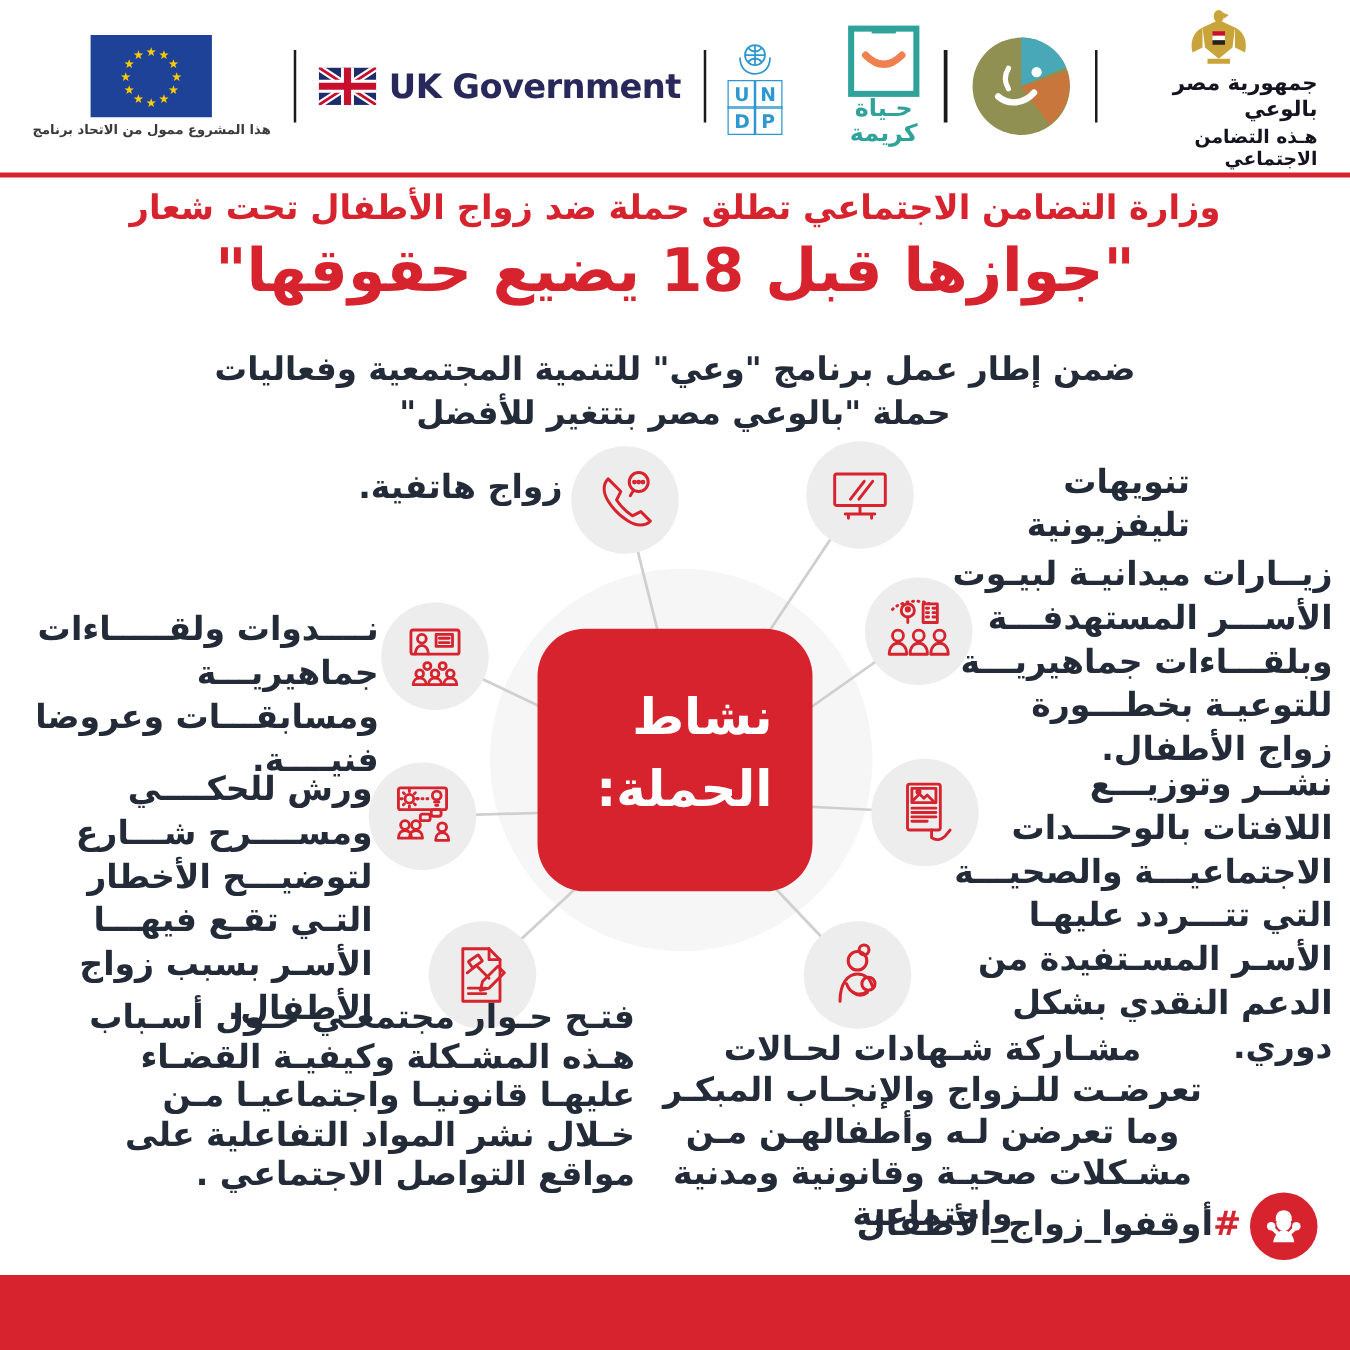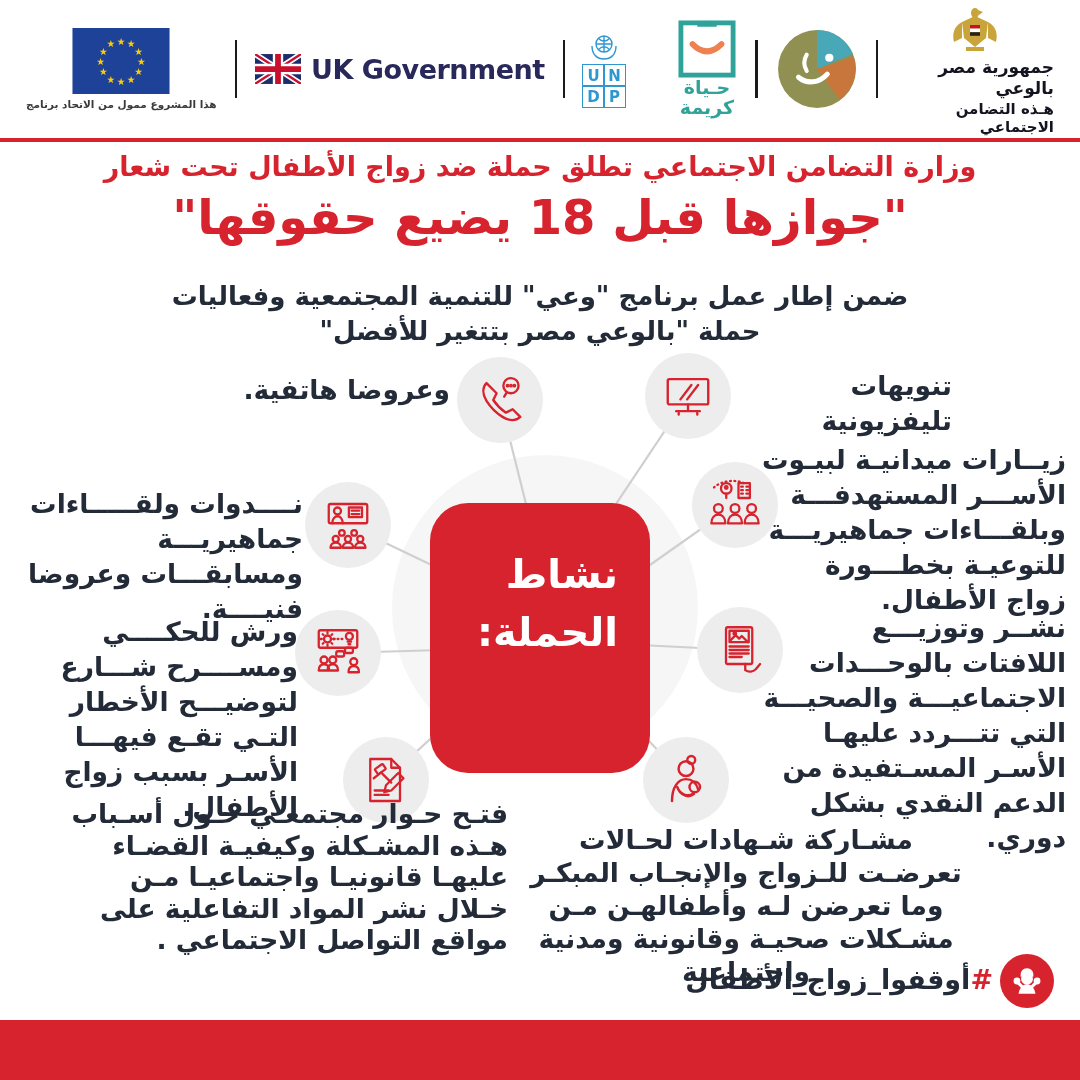--- a/index.html
+++ b/index.html
@@ -31,21 +31,21 @@
           font-size:48px;font-weight:bold;color:#d6232e;letter-spacing:-1px;}
   .subtitle{position:absolute;left:0;width:100%;text-align:center;direction:rtl;
             font-size:26px;font-weight:bold;color:#242b38;}
   .sub1{top:281px;} .sub2{top:316px;}
   
   .watermark-circle{position:absolute;left:392px;top:455px;width:306px;height:306px;
                     border-radius:50%;background:#f6f6f6;}
   .lines-svg{position:absolute;top:0;left:0;pointer-events:none;}
   .icon-circle{position:absolute;width:86px;height:86px;border-radius:50%;background:#ededed;
                display:flex;align-items:center;justify-content:center;}
-  .center-box{position:absolute;left:430px;top:503px;width:220px;height:270px;background:#d6232e;
+  .center-box{position:absolute;left:430px;top:503px;width:220px;height:210px;background:#d6232e;
               border-radius:38px;color:#fff;direction:rtl;text-align:right;box-sizing:border-box;
               padding:42px 32px 0 0;font-size:40px;font-weight:bold;line-height:1.45;}
   .activity-text{position:absolute;direction:rtl;text-align:right;font-weight:bold;
                  color:#242b38;font-size:26.5px;line-height:35px;}
   .t-phone{left:205px;top:372px;width:245px;}
   .t-tv{left:712px;top:368px;width:240px;}
   .t-visits{left:760px;top:442px;width:306px;}
   .t-seminars{left:25px;top:486px;width:278px;}
   .t-workshops{left:8px;top:614px;width:290px;}
   .t-banners{left:760px;top:610px;width:306px;}
@@ -291,21 +291,21 @@
       <path d="M28 48c4 3 9 3 13 0"></path>
     </g>
       </svg>
   </div>
 
   <div class="center-box">
     <div>نشاط</div>
     <div>الحملة:</div>
   </div>
 
-  <div class="activity-text t-phone">وعروضا هاتفية.</div>
+  <div class="activity-text t-phone">زواج هاتفية.</div>
   <div class="activity-text t-tv">تنويهات تليفزيونية</div>
   <div class="activity-text t-visits">زيــارات ميدانيـة لبيـوت الأســـر المستهدفـــة وبلقـــاءات جماهيريـــة للتوعيـة بخطـــورة زواج الأطفال.</div>
   <div class="activity-text t-seminars">نــــدوات ولقـــــاءات جماهيريـــة ومسابقـــات وعروضا فنيــــة.</div>
   <div class="activity-text t-workshops">ورش للحكــــي ومســــرح شـــارع لتوضيـــح الأخطار التـي تقـع فيهـــا الأسـر بسبب زواج الأطفال.</div>
   <div class="activity-text t-banners">نشــر وتوزيـــع اللافتات بالوحـــدات الاجتماعيـــة والصحيـــة التي تتـــردد عليهـا الأسـر المسـتفيدة من الدعم النقدي بشكل دوري.</div>
   <div class="activity-text t-dialogue">فتـح حـوار مجتمعـي حـول أسـباب هـذه المشـكلة وكيفيـة القضـاء عليهـا قانونيـا واجتماعيـا مـن خـلال نشر المواد التفاعلية على مواقع التواصل الاجتماعي .</div>
   <div class="activity-text t-testimonies">مشـاركة شـهادات لحـالات تعرضـت للـزواج والإنجـاب المبكـر وما تعرضن لـه وأطفالهـن مـن مشـكلات صحيـة وقانونية ومدنية واجتماعية</div>
 
   <div class="hashtag-icon">
     <svg width="36" height="36" viewBox="0 0 34 34">

